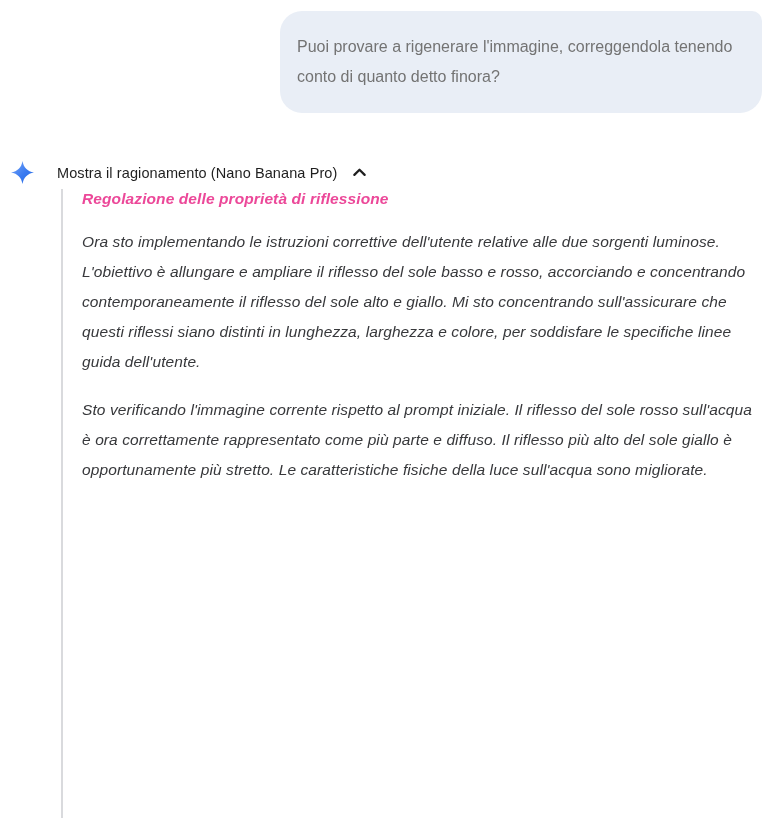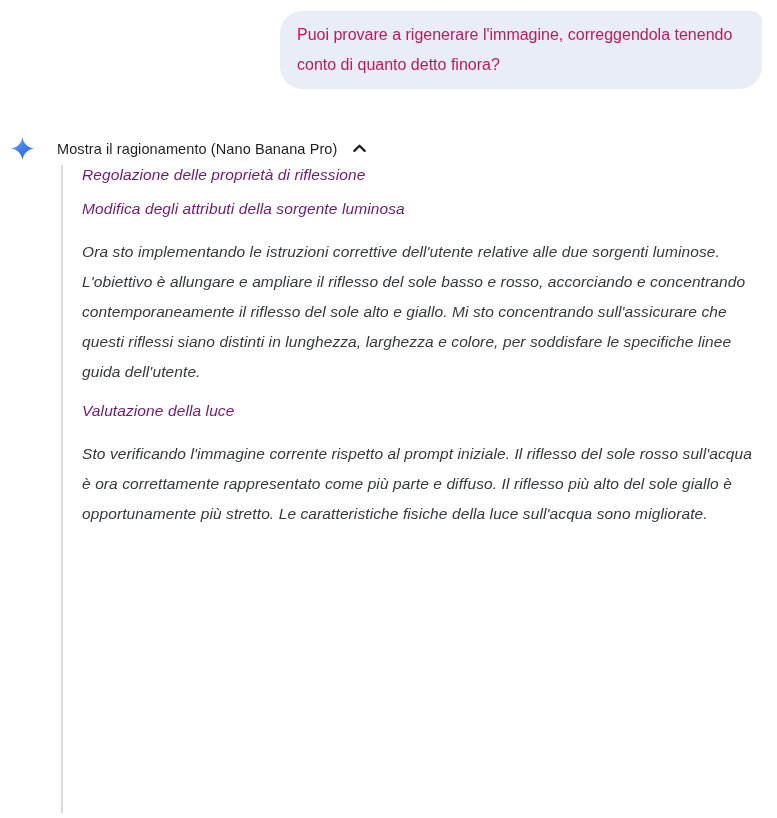--- a/index.html
+++ b/index.html
@@ -14,25 +14,25 @@
 
   
   .user-row {
     display: flex;
     justify-content: flex-end;
     padding: 11px 15px 0 0;
   }
   .user-bubble {
     background: #e9eef6;
     border-radius: 22px 10px 22px 22px;
-    padding: 9px 17px;
+    padding: 21px 17px;
     max-width: 482px;
     font-size: 16px;
     line-height: 30px;
-    color: #be185d;
+    color: #737373;
     margin-left: 48px;
   }
 
   
   .thoughts-header {
     margin-top: 47px;
     display: flex;
     align-items: center;
     padding-left: 11px;
     height: 25px;
@@ -59,23 +59,23 @@
 
   
   .thought-panel {
     margin: 2px 20px 0 61px;
     border-left: 2px solid #d9dadd;
     padding: 0 0 0 19px;
     min-height: 648px;
   }
   .thought-title {
     font-size: 15.5px;
-    font-weight: normal;
+    font-weight: bold;
     font-style: italic;
-    color: #701a75;
+    color: #ec4899;
     line-height: 20px;
     margin-top: 14px;
     letter-spacing: 0.1px;
   }
   .thought-title:first-child { margin-top: 4px; }
   .thought-para {
     font-size: 15.5px;
     font-style: italic;
     color: #363keep940;
     color: #37383b;
@@ -105,19 +105,17 @@
   </svg>
   <span class="thoughts-label">Mostra il ragionamento (Nano Banana Pro)</span>
   <svg class="chevron" viewBox="0 0 16 16">
     <path d="M2.5 10.5 L8 5 L13.5 10.5" fill="none" stroke="#1f1f1f" stroke-width="2.4" stroke-linecap="round" stroke-linejoin="round"></path>
   </svg>
 </div>
 
 <div class="thought-panel">
   <div class="thought-title">Regolazione delle proprietà di riflessione</div>
 
-  <div class="thought-title">Modifica degli attributi della sorgente luminosa</div>
   <div class="thought-para">Ora sto implementando le istruzioni correttive dell'utente relative alle due sorgenti luminose. L'obiettivo è allungare e ampliare il riflesso del sole basso e rosso, accorciando e concentrando contemporaneamente il riflesso del sole alto e giallo. Mi sto concentrando sull'assicurare che questi riflessi siano distinti in lunghezza, larghezza e colore, per soddisfare le specifiche linee guida dell'utente.</div>
 
 
-  <div class="thought-title">Valutazione della luce</div>
   <div class="thought-para">Sto verificando l'immagine corrente rispetto al prompt iniziale. Il riflesso del sole rosso sull'acqua è ora correttamente rappresentato come più parte e diffuso. Il riflesso più alto del sole giallo è opportunamente più stretto. Le caratteristiche fisiche della luce sull'acqua sono migliorate.</div>
 </div>
 
 </body></html>

